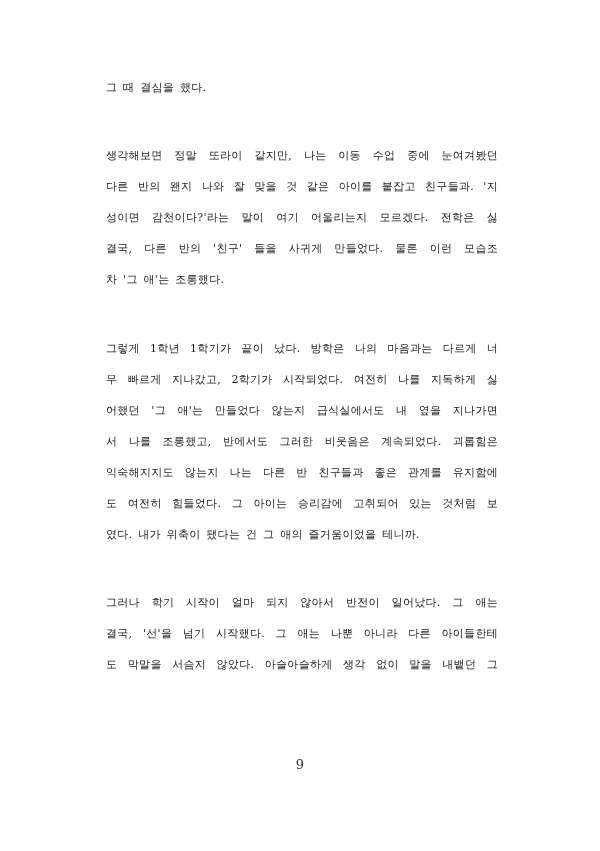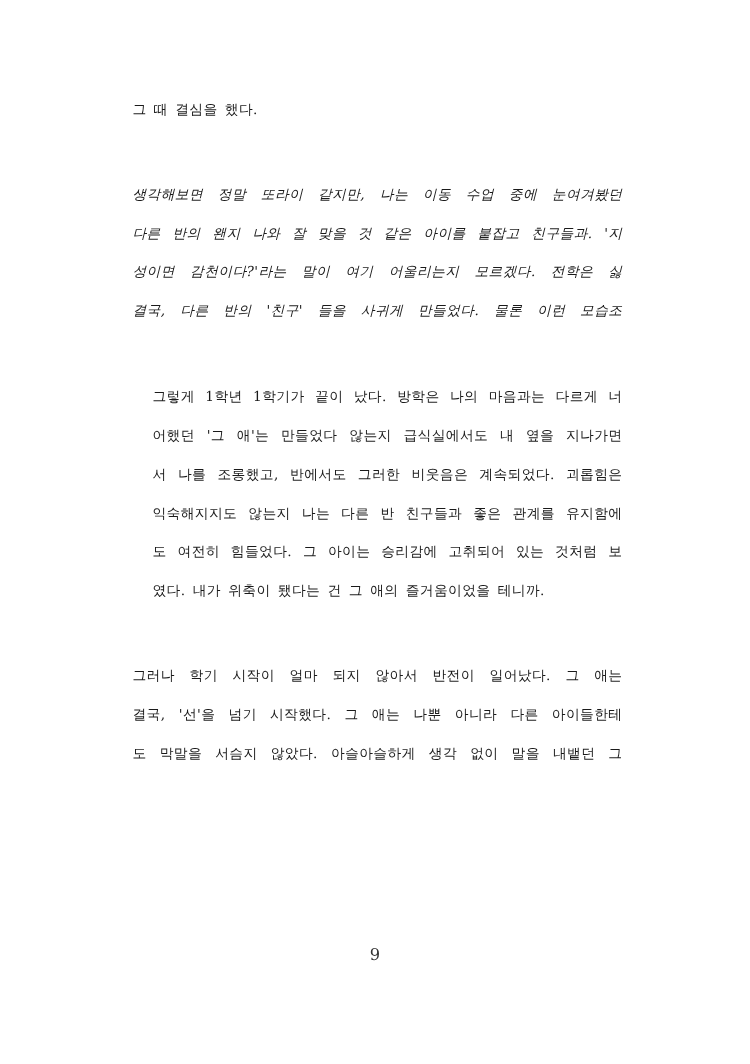--- a/index.html
+++ b/index.html
@@ -33,22 +33,22 @@
     .line {
       display: block;
       white-space: nowrap;
       text-align: justify;
       text-align-last: justify;
     }
     .line.last {
       text-align-last: left;
     }
     .gap-1 { margin-top: 36px; }
-    .gap-2 { margin-top: 37px; font-style: italic; }
-    .gap-3 { margin-top: 38px; margin-left: 16px; }
+    .gap-2 { margin-top: 37px; }
+    .gap-3 { margin-top: 38px; }
     .gap-4 { margin-top: 37px; }
     .page-number {
       position: absolute;
       left: 0;
       width: 600px;
       top: 757px;
       text-align: center;
       font-size: 13px;
       color: #333;
     }
@@ -61,24 +61,26 @@
   <p class="para">
     <span class="line last">그 때 결심을 했다.</span>
   </p>
 
 
   <p class="para gap-2">
     <span class="line">생각해보면 정말 또라이 같지만, 나는 이동 수업 중에 눈여겨봤던</span>
     <span class="line">다른 반의 왠지 나와 잘 맞을 것 같은 아이를 붙잡고 친구들과. '지</span>
     <span class="line">성이면 감천이다?'라는 말이 여기 어울리는지 모르겠다. 전학은 싫</span>
     <span class="line">결국, 다른 반의 '친구' 들을 사귀게 만들었다. 물론 이런 모습조</span>
+    <span class="line last">차 '그 애'는 조롱했다.</span>
   </p>
 
   <p class="para gap-3">
     <span class="line">그렇게 1학년 1학기가 끝이 났다. 방학은 나의 마음과는 다르게 너</span>
+    <span class="line">무 빠르게 지나갔고, 2학기가 시작되었다. 여전히 나를 지독하게 싫</span>
     <span class="line">어했던 '그 애'는 만들었다 않는지 급식실에서도 내 옆을 지나가면</span>
     <span class="line">서 나를 조롱했고, 반에서도 그러한 비웃음은 계속되었다. 괴롭힘은</span>
     <span class="line">익숙해지지도 않는지 나는 다른 반 친구들과 좋은 관계를 유지함에</span>
     <span class="line">도 여전히 힘들었다. 그 아이는 승리감에 고취되어 있는 것처럼 보</span>
     <span class="line last">였다. 내가 위축이 됐다는 건 그 애의 즐거움이었을 테니까.</span>
   </p>
 
   <p class="para gap-4">
     <span class="line">그러나 학기 시작이 얼마 되지 않아서 반전이 일어났다. 그 애는</span>
     <span class="line">결국, '선'을 넘기 시작했다. 그 애는 나뿐 아니라 다른 아이들한테</span>

